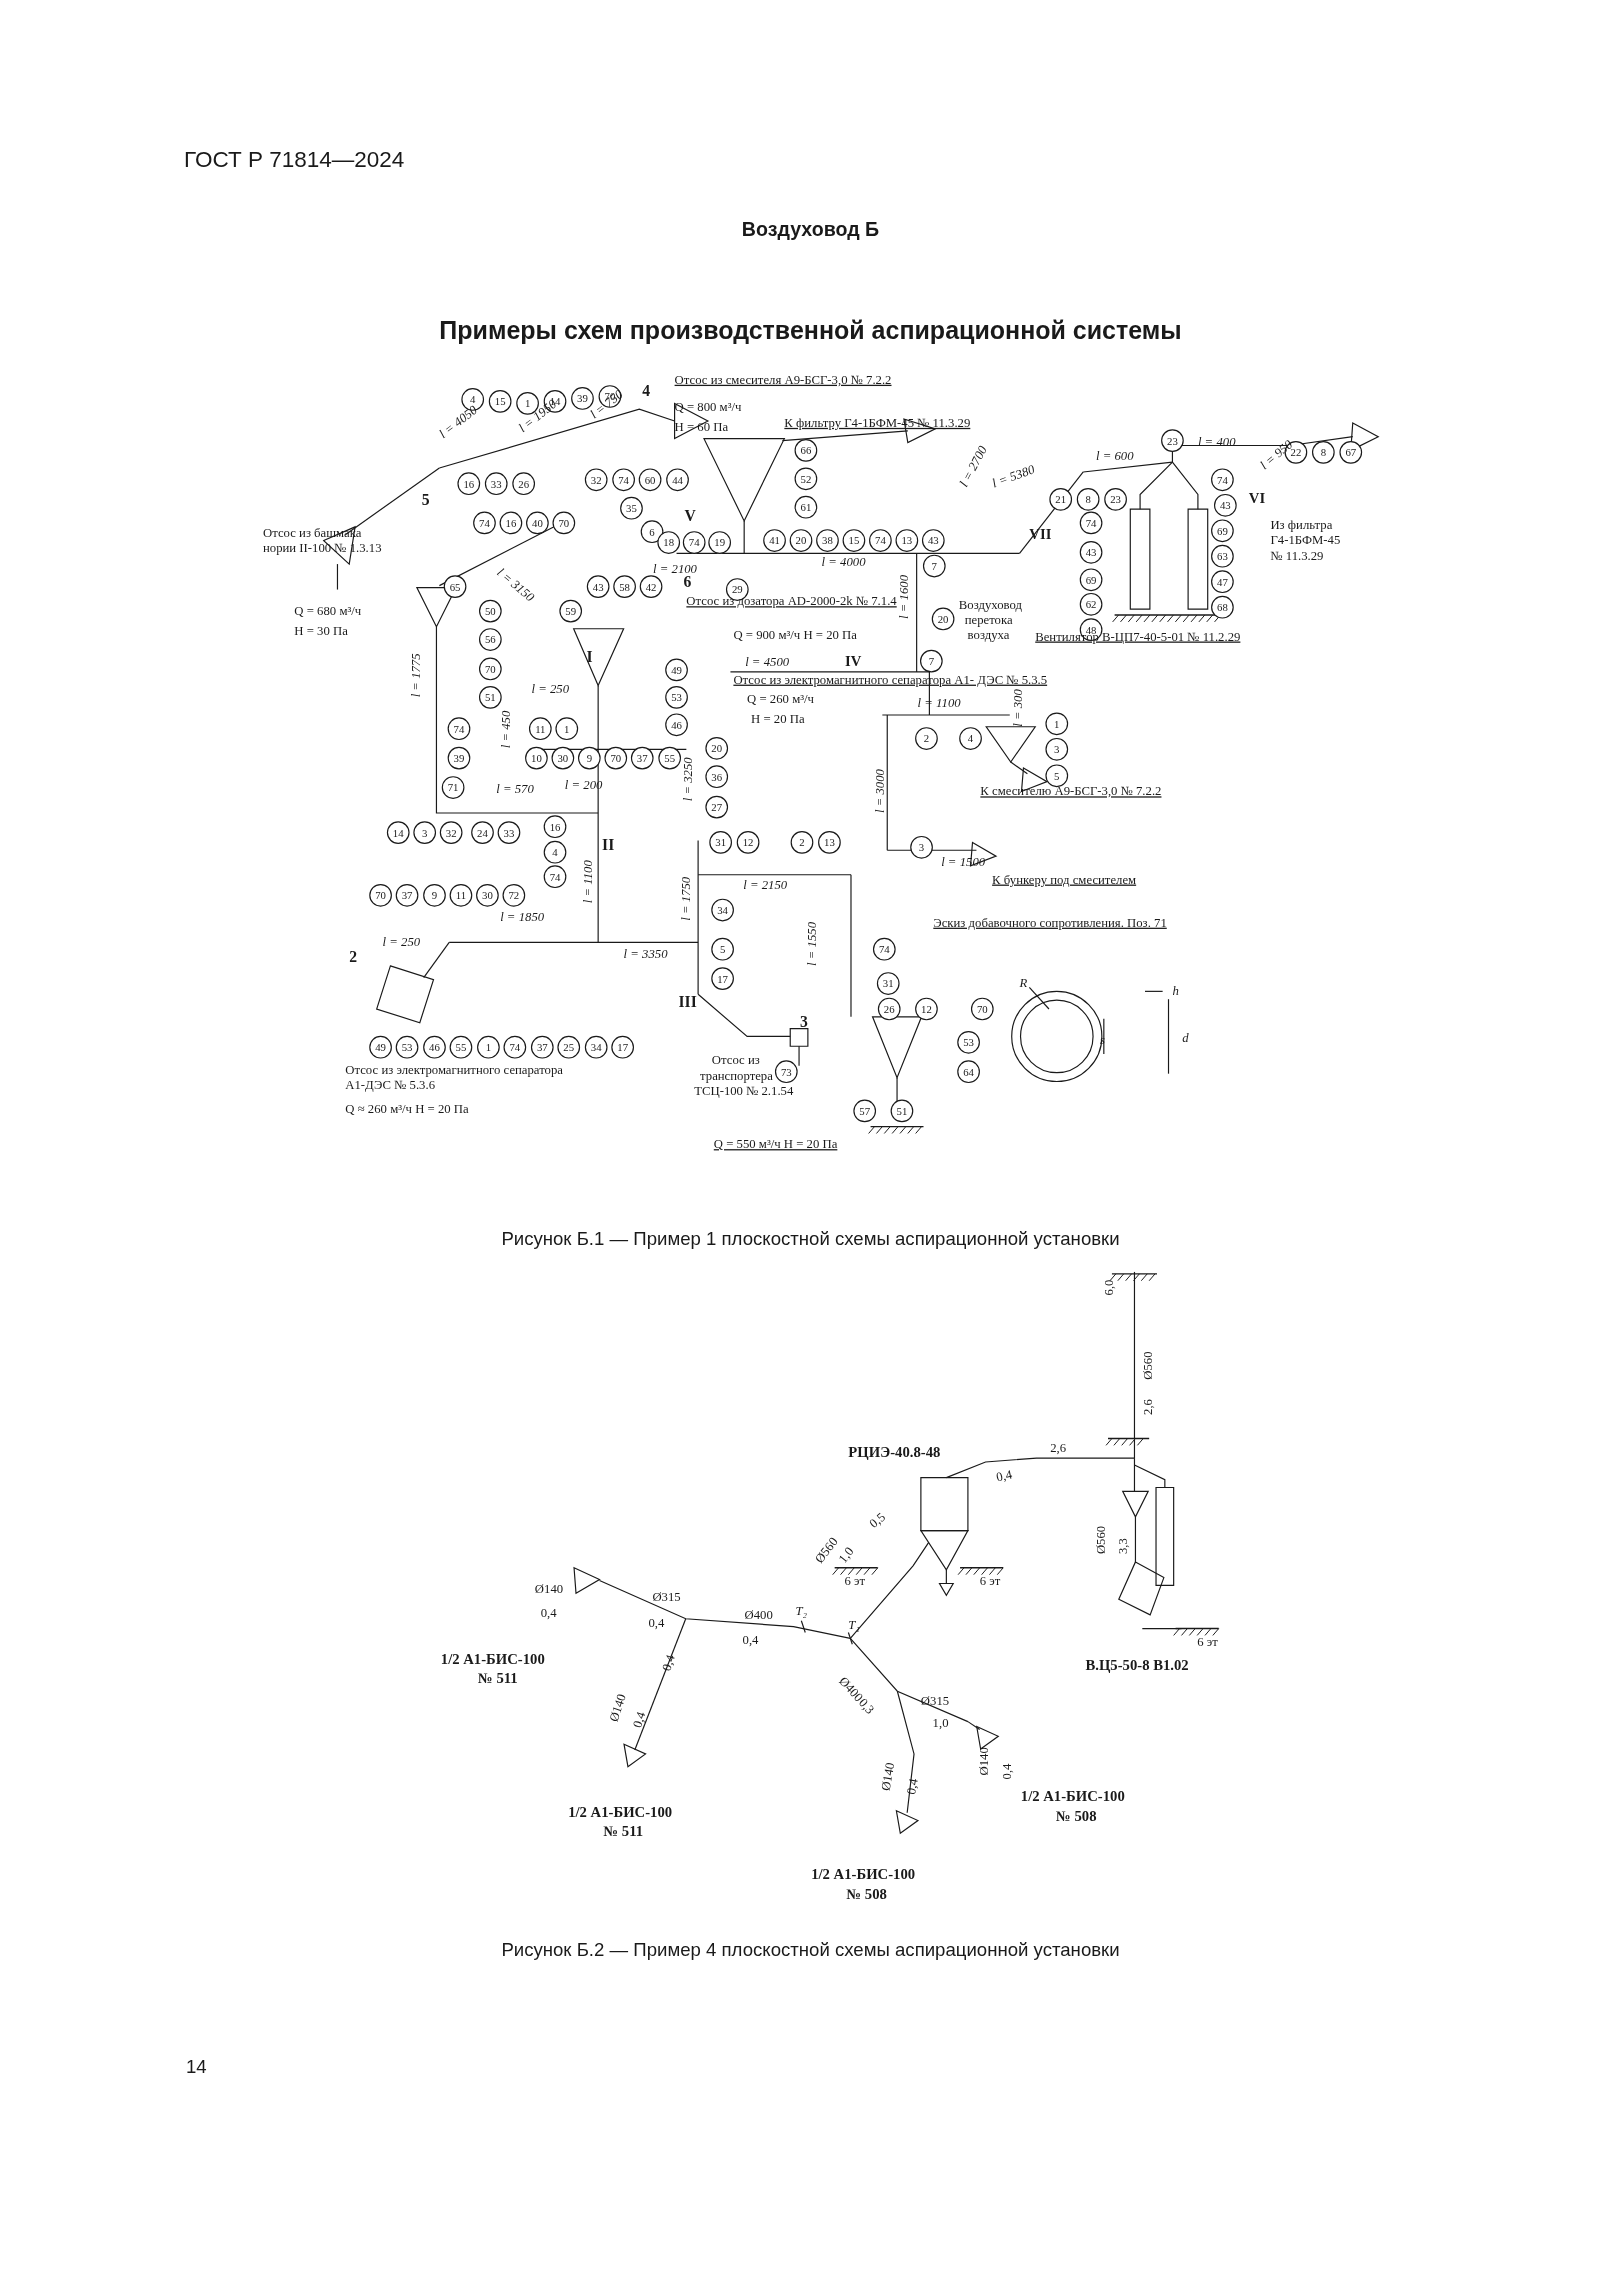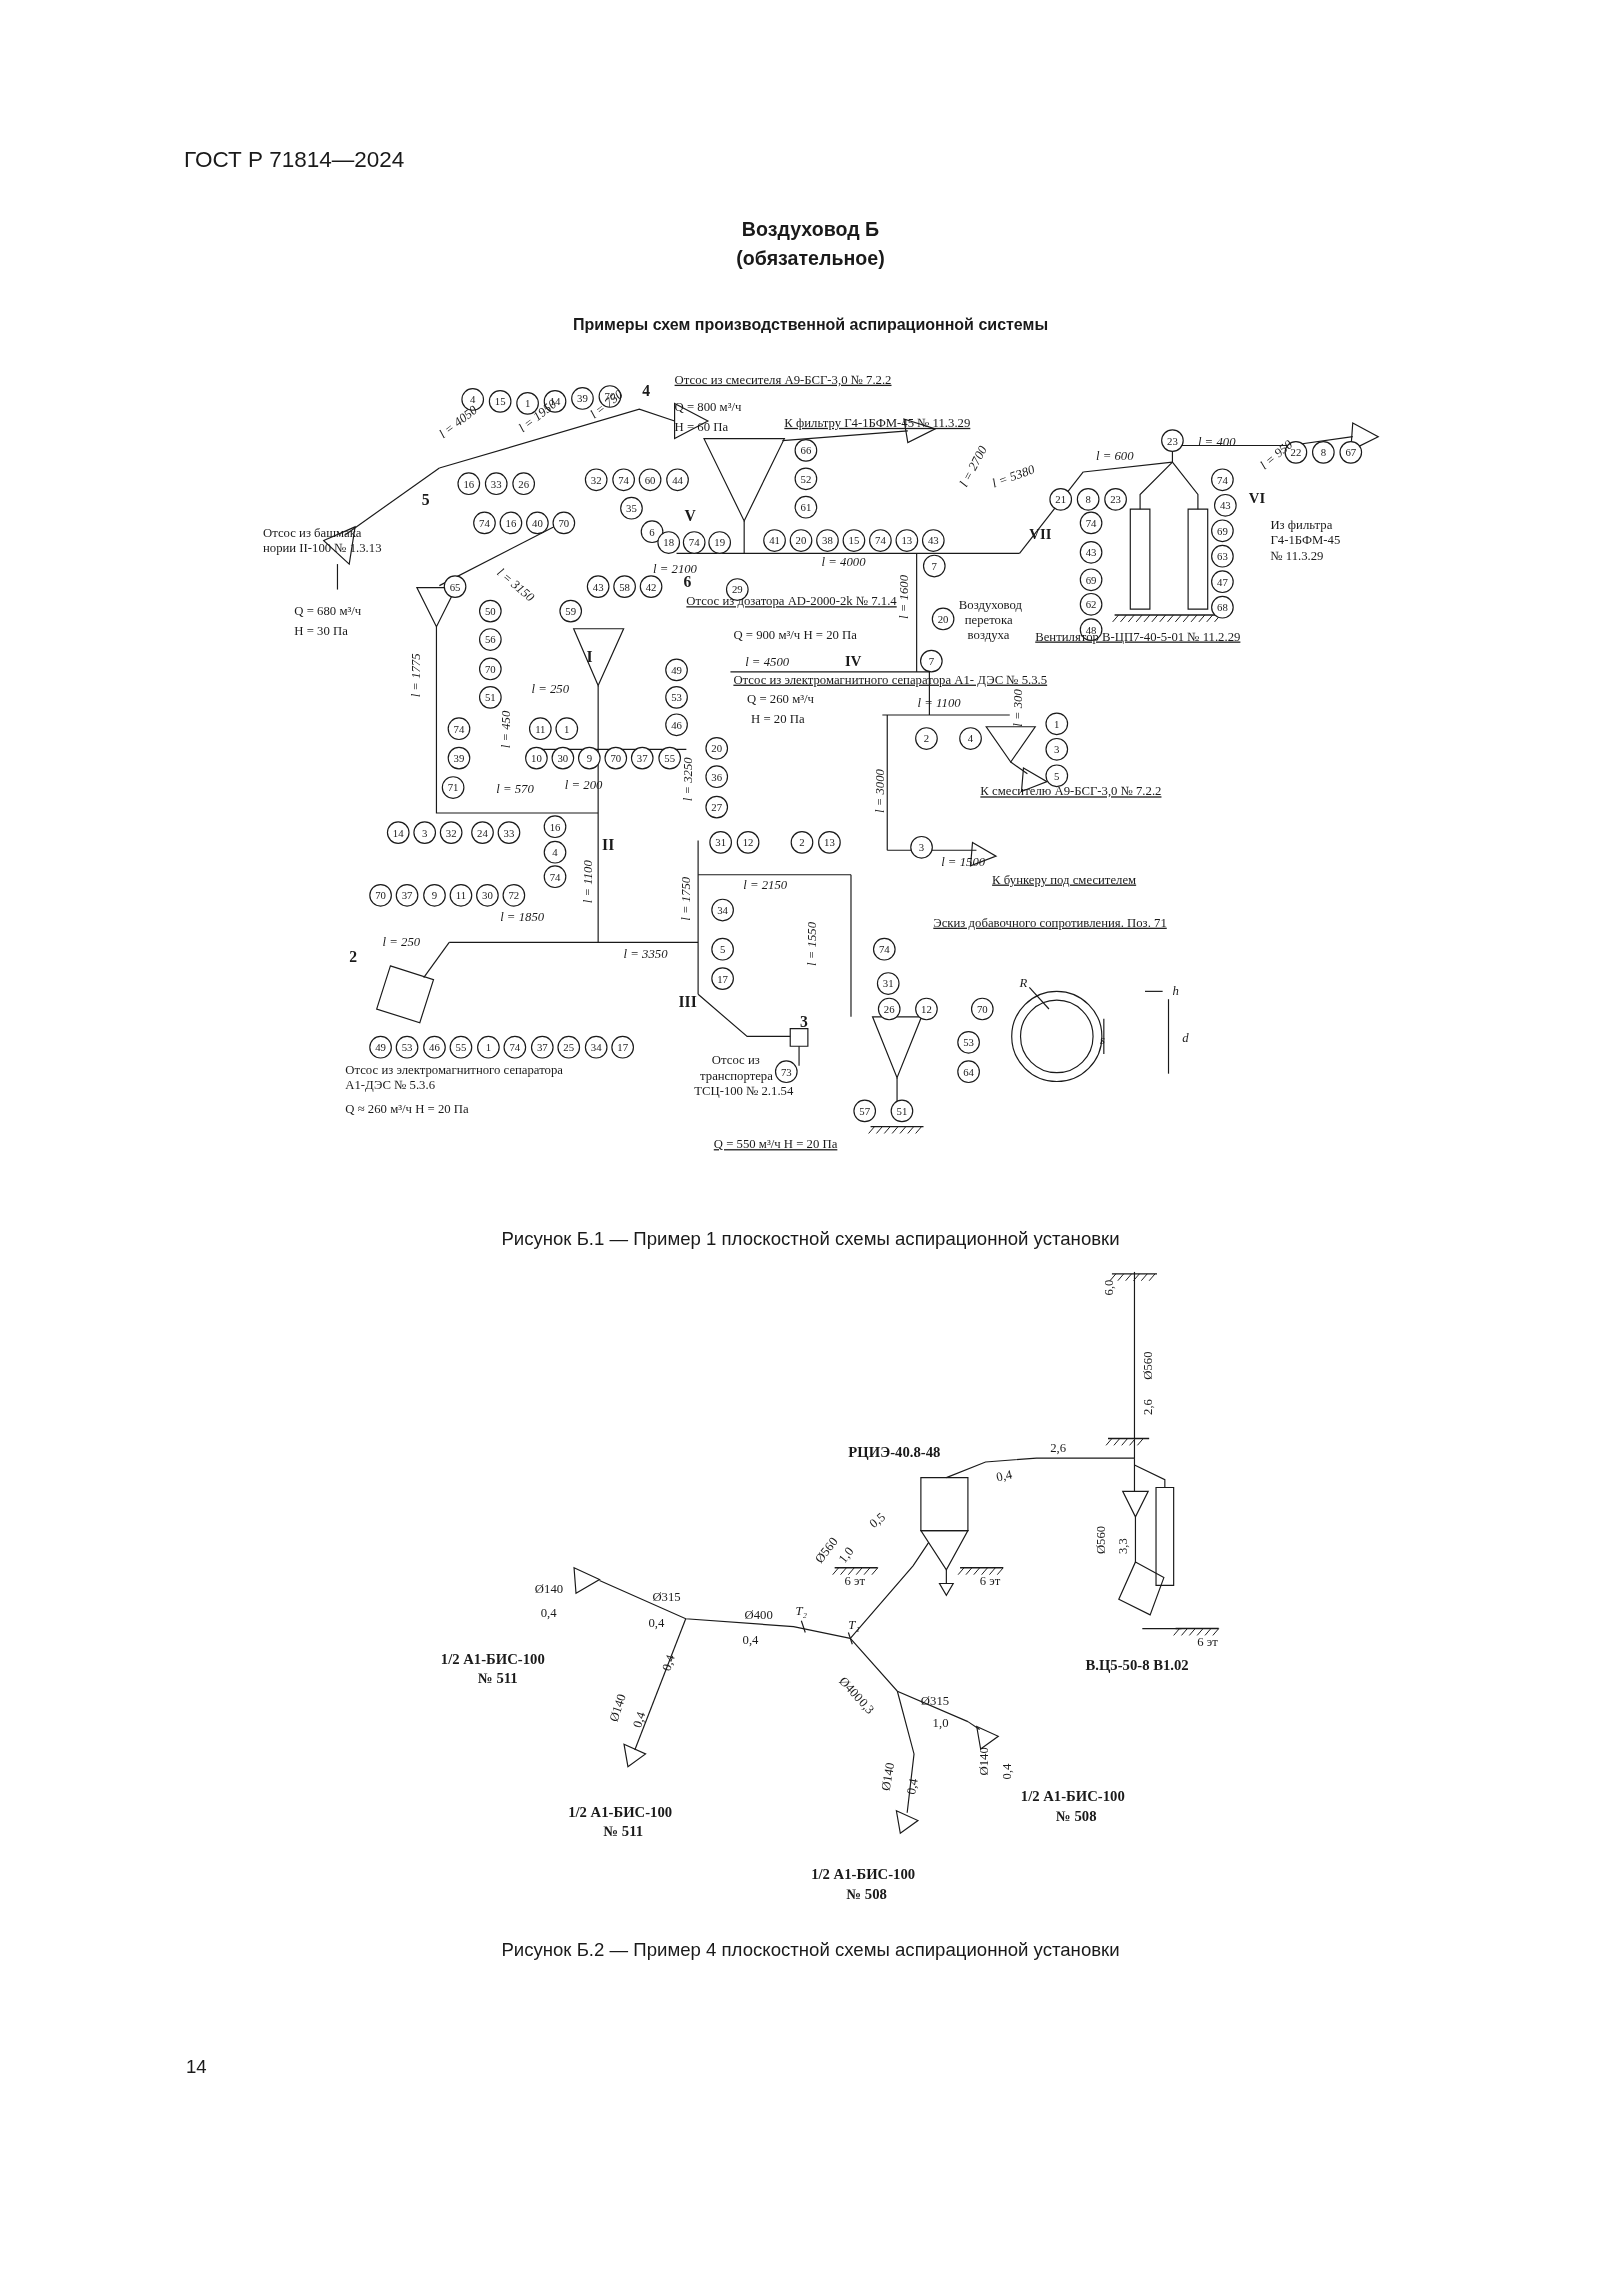--- a/index.html
+++ b/index.html
@@ -2,37 +2,36 @@
 <html><head>
 <meta charset="utf-8">
 <style>
   html,body{margin:0;padding:0;background:#ffffff;}
   .page{position:relative;width:1621px;height:2293px;background:#ffffff;
         font-family:"Liberation Sans",sans-serif;color:#1a1a1a;overflow:hidden;}
   .doc-header{position:absolute;left:184px;top:147px;font-size:22.5px;font-weight:normal;}
   .center-line{position:absolute;left:0;right:0;text-align:center;}
   .appendix-title{top:218px;font-size:19.6px;font-weight:bold;}
   .appendix-subtitle{top:247px;font-size:19.6px;font-weight:bold;}
-  .section-title{top:316px;font-size:16px;font-weight:bold;}
+  .section-title{top:316px;font-size:25px;font-weight:bold;}
   .fig-caption{font-size:18.6px;}
   .caption-1{top:1228px;}
   .caption-2{top:1939px;}
   .page-number{position:absolute;left:186px;top:2056px;font-size:18.6px;}
   svg{position:absolute;}
   svg text{font-family:"Liberation Serif",serif;fill:#1a1a1a;}
 </style>
 </head>
 <body>
 
 <div class="page">
 
   <div class="doc-header">ГОСТ Р 71814—2024</div>
 
   <div class="center-line appendix-title">Воздуховод Б</div>
-  <div class="center-line appendix-subtitle">(обязательное)</div>
   <div class="center-line section-title">Примеры схем производственной аспирационной системы</div>
 
   <svg id="fig1" style="left:250px;top:372px;" width="1152" height="784" viewBox="255 380 1175 800">
       <polyline points="448,478 652,418 688,430" fill="none" stroke="#1a1a1a" stroke-width="1.2"></polyline>
       <polyline points="448,478 352,546" fill="none" stroke="#1a1a1a" stroke-width="1.2"></polyline>
       <polyline points="344,576 344,602" fill="none" stroke="#1a1a1a" stroke-width="1.2"></polyline>
       <polyline points="565,538 448,598" fill="none" stroke="#1a1a1a" stroke-width="1.2"></polyline>
       <polyline points="445,640 445,830 610,830" fill="none" stroke="#1a1a1a" stroke-width="1.2"></polyline>
       <polyline points="610,700 610,962" fill="none" stroke="#1a1a1a" stroke-width="1.2"></polyline>
       <polyline points="540,765 700,765" fill="none" stroke="#1a1a1a" stroke-width="1.2"></polyline>

